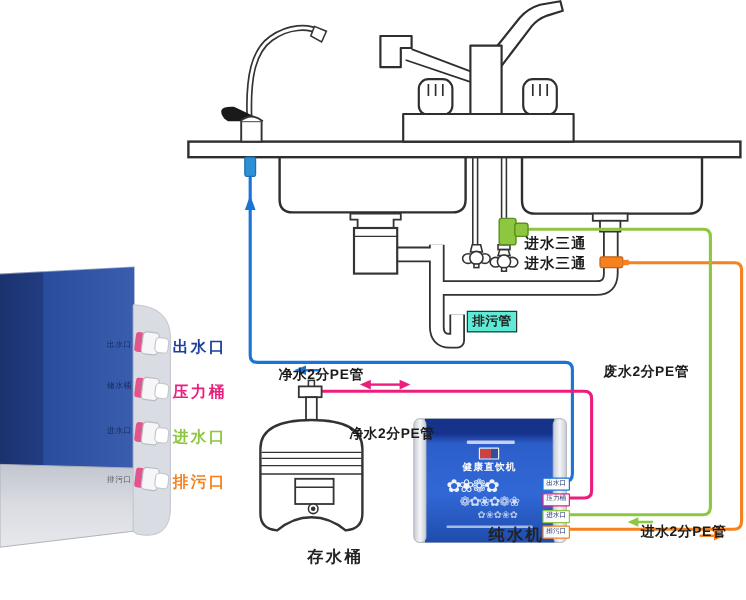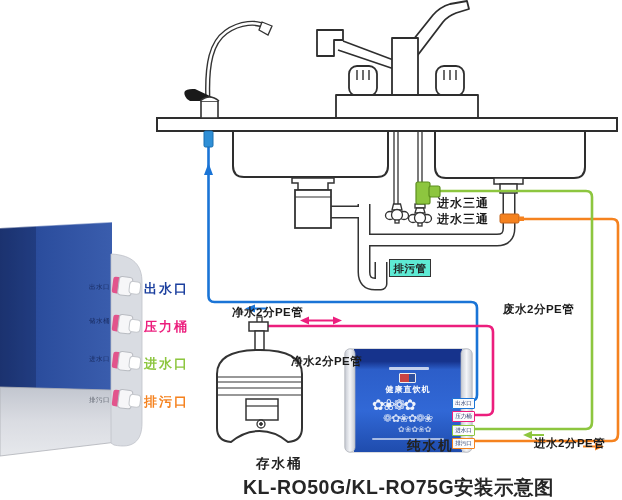--- a/index.html
+++ b/index.html
@@ -240,14 +240,13 @@
   <div class="microtext" style="left:372px;top:438px;width:72px;height:2px;background:rgba(255,255,255,.6)"></div>
 
   <div class="ptag" style="top:397.5px;border-color:var(--clean)">出水口</div>
   <div class="ptag" style="top:411px;border-color:var(--pressure)">压力桶</div>
   <div class="ptag" style="top:424.5px;border-color:var(--inlet)">进水口</div>
   <div class="ptag" style="top:438px;border-color:var(--waste)">排污口</div>
 
   <div class="caption" style="left:240px;top:455px">存水桶</div>
   <div class="caption" style="left:391px;top:437px">纯水机</div>
 
-  <div class="title">KL-RO50G/KL-RO75G安装示意图</div>
 </div>
 
 </body></html>

